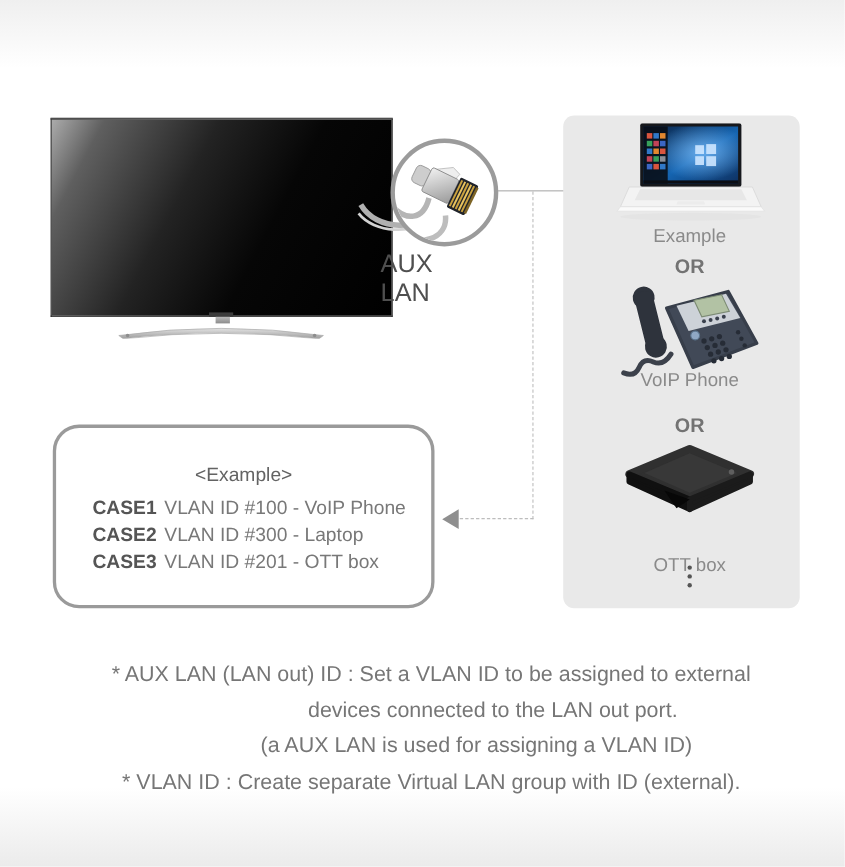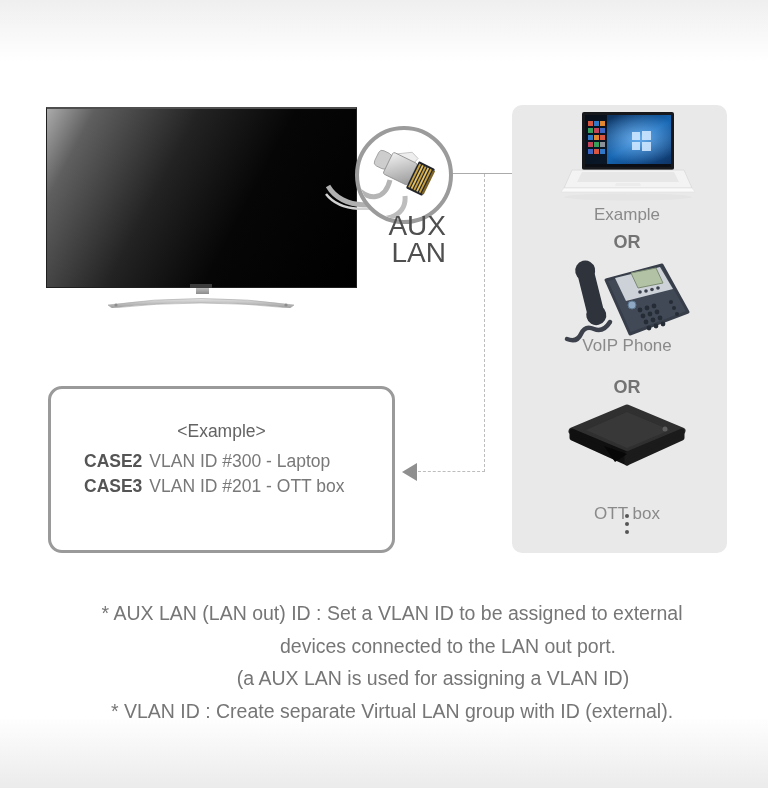--- a/index.html
+++ b/index.html
@@ -19,22 +19,22 @@
       border:1px solid #1f1f1f;border-top:2px solid #4e4e4e;box-sizing:border-box;}
   .tv-logo-notch{left:190px;top:284px;width:22px;height:4px;background:#3c3c3c;}
   .tv-neck{left:196px;top:288px;width:13px;height:6px;
       background:linear-gradient(#bcbcbc,#8b8b8b);}
   .tv-stand{left:106px;top:292px;width:190px;height:16px;}
 
   
   .cable-outside{left:324px;top:170px;width:82px;height:46px;}
   .magnifier{left:355px;top:126px;width:90px;height:90px;border-radius:50%;
       border:4px solid #9b9b9b;background:#fff;overflow:hidden;}
-  .aux-label{left:346px;top:212px;width:100px;text-align:right;
-      font-size:28px;line-height:27px;font-weight:500;color:#4f4f4f;}
+  .aux-label{left:346px;top:226px;width:100px;text-align:left;
+      font-size:23px;line-height:27px;font-weight:500;color:#4f4f4f;}
 
   
   .line{background:#ababab;}
   .h-tv-laptop{left:451px;top:173px;width:127px;height:1px;}
   .v-branch{left:540px;top:174px;width:1px;height:269px;}
   .h-phone{left:540px;top:312px;width:15px;height:1px;}
   .h-ott{left:540px;top:442px;width:37px;height:1px;}
   .dash-v{left:484px;top:174px;height:298px;width:0;border-left:1px dashed #bdbdbd;}
   .dash-h{left:418px;top:471px;width:67px;height:0;border-top:1px dashed #bdbdbd;}
   .arrow-left{left:402px;top:463px;width:0;height:0;
@@ -51,21 +51,21 @@
   .or-1{top:232px;}
   .or-2{top:377px;}
   .svg-laptop{left:556px;top:112px;width:144px;height:90px;}
   .svg-phone{left:552px;top:258px;width:140px;height:88px;}
   .svg-ott{left:562px;top:400px;width:130px;height:80px;}
   .dots{left:512px;top:514px;width:230px;display:flex;flex-direction:column;align-items:center;gap:4px;}
   .dots i{width:4px;height:4px;border-radius:50%;background:#555;display:block;}
 
   
   .example-box{left:48px;top:386px;width:341px;height:161px;background:#fff;
-      border:3px solid #9a9a9a;border-radius:14px;box-sizing:content-box;}
+      border:3px solid #9a9a9a;border-radius:24px;box-sizing:content-box;}
   .example-title{margin-top:32px;text-align:center;font-size:17.5px;color:#636363;}
   .case-list{margin:7px 0 0 33px;}
   .case-row{font-size:17.5px;line-height:24.5px;color:#787878;white-space:nowrap;}
   .case-id{font-weight:bold;color:#555;margin-right:7px;}
 
   
   .footnotes{left:42px;top:597px;width:700px;font-size:19.5px;line-height:32.5px;color:#767676;text-align:center;}
   .fn-indent-a{margin-left:112px;}
   .fn-indent-b{margin-left:82px;}
 </style>
@@ -246,20 +246,21 @@
 
 <div class="abs dots">
     <i></i>
     <i></i>
     <i></i>
   </div>
 
 <div class="abs example-box">
   <div class="example-title">&lt;Example&gt;</div>
   <div class="case-list">
+    <div class="case-row"><span class="case-id">CASE1</span><span>VLAN ID #100 - VoIP Phone</span></div>
     <div class="case-row"><span class="case-id">CASE2</span><span>VLAN ID #300 - Laptop</span></div>
     <div class="case-row"><span class="case-id">CASE3</span><span>VLAN ID #201 - OTT box</span></div>
   </div>
 </div>
 
 <div class="abs footnotes">
   <div>* AUX LAN (LAN out) ID : Set a VLAN ID to be assigned to external</div>
   <div class="fn-indent-a">devices connected to the LAN out port.</div>
   <div class="fn-indent-b">(a AUX LAN is used for assigning a VLAN ID)</div>
   <div>* VLAN ID : Create separate Virtual LAN group with ID (external).</div>

